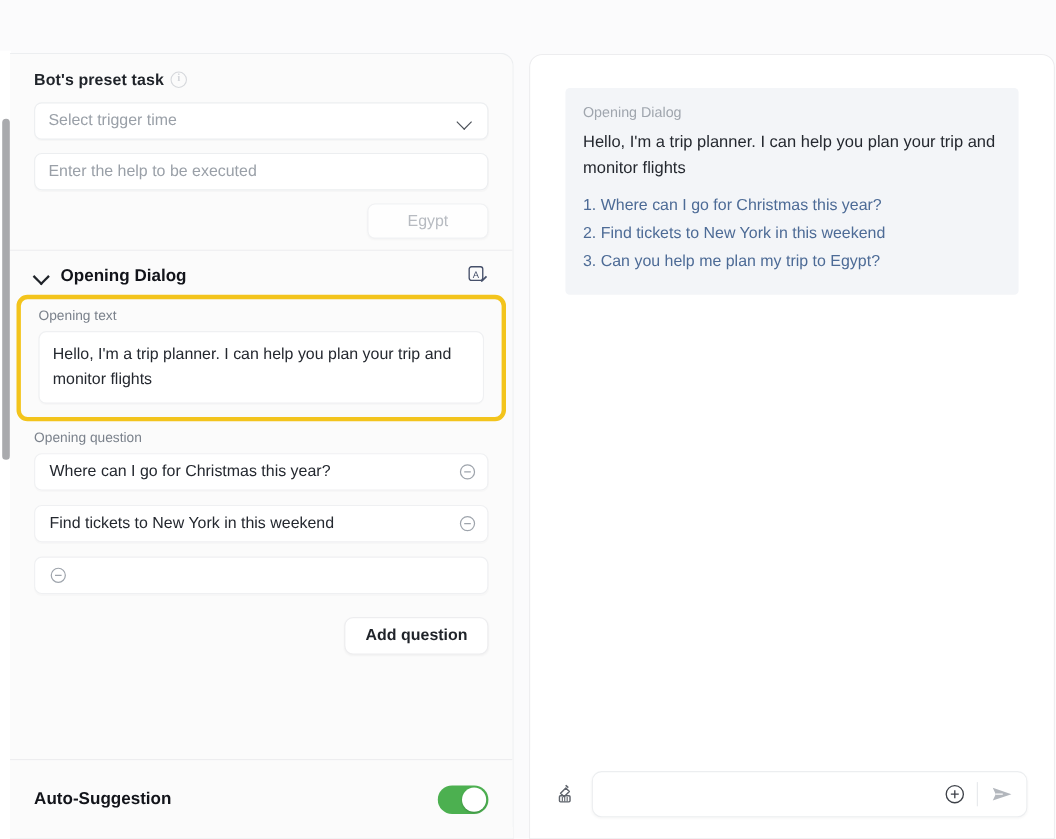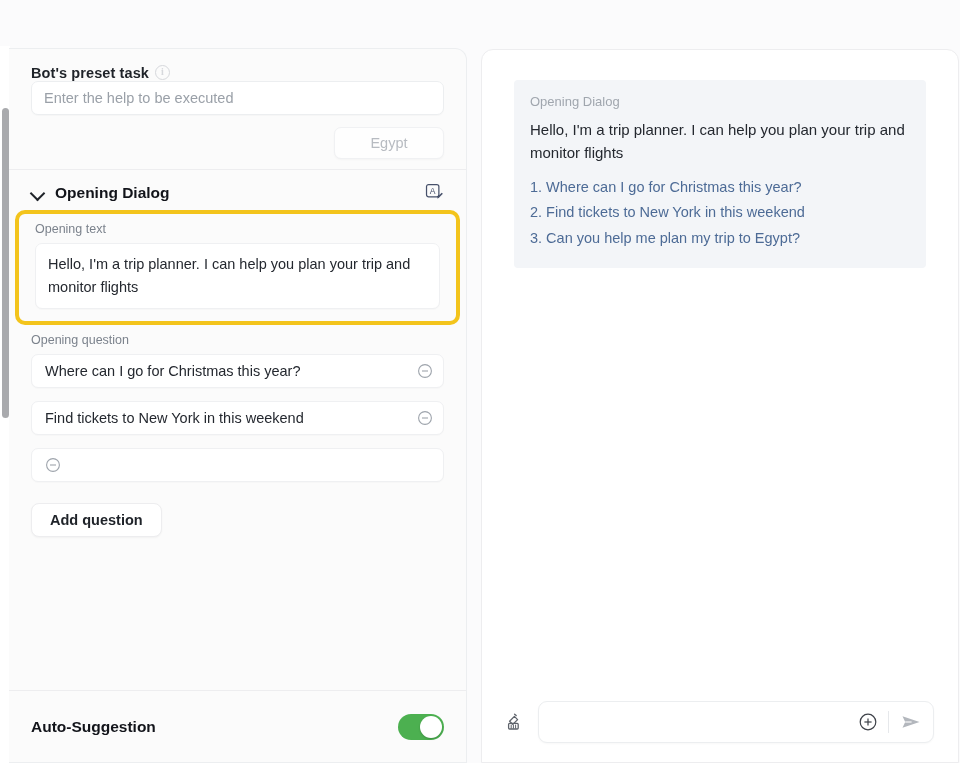--- a/index.html
+++ b/index.html
@@ -28,20 +28,21 @@
     border: 1px solid #eceef0; border-left: none;
     border-top-right-radius: 12px;
     overflow: hidden;
   }
 
   .section { padding: 16px 22px 10px 22px; }
   .section-divider { height: 1px; background: #ededef; margin: 0; }
 
   .field-label-row {
     display: flex; align-items: flex-start; gap: 6px;
+    margin-bottom: 12px;
   }
   .field-label {
     font-size: 14.5px; font-weight: bold; color: #1f2329;
     letter-spacing: .1px;
   }
   .info-icon {
     width: 15px; height: 15px; border-radius: 50%;
     border: 1.4px solid #d6d8dc; color: #d6d8dc;
     font-size: 10px; line-height: 12px; text-align: center;
     font-family: "Liberation Serif", serif; font-weight: bold;
@@ -115,21 +116,21 @@
     border: 1px solid #eff0f2; border-radius: 7px;
     display: flex; align-items: center; padding: 0 10px 0 13px;
     font-size: 14.5px; color: #24282f;
     margin-bottom: 13px;
     box-shadow: 0 1px 1px rgba(20,20,30,.02);
     gap: 24px;
   }
   .q-row span.qtext { flex: 1; }
   .minus-icon { width: 16px; height: 16px; flex: 0 0 16px; }
 
-  .addq-row { display: flex; justify-content: flex-start; padding: 8px 22px 0 22px; }
+  .addq-row { display: flex; justify-content: flex-end; padding: 8px 22px 0 22px; }
   .addq-btn {
     height: 34px; padding: 0 18px;
     background: #fff; border: 1px solid #ededef; border-radius: 8px;
     display: flex; align-items: center; justify-content: center;
     font-size: 14.5px; font-weight: bold; color: #1f2329;
     box-shadow: 0 1px 2px rgba(20,20,30,.04);
   }
 
   .auto-sug {
     position: absolute; left: 0; right: 0; bottom: 0; height: 72px;
@@ -209,20 +210,24 @@
   <div class="edge-scroll"></div>
 
   <div class="left-panel">
 
     <div class="section">
       <div class="field-label-row">
         <div class="field-label">Bot's preset task</div>
         <div class="info-icon">i</div>
       </div>
 
+      <div class="input-box">
+        <span class="grow">Select trigger time</span>
+        <span class="chevron"></span>
+      </div>
 
       <div class="input-box">
         <span class="grow">Enter the help to be executed</span>
       </div>
 
       <div class="btn-row">
         <div class="btn">Egypt</div>
       </div>
     </div>
 

